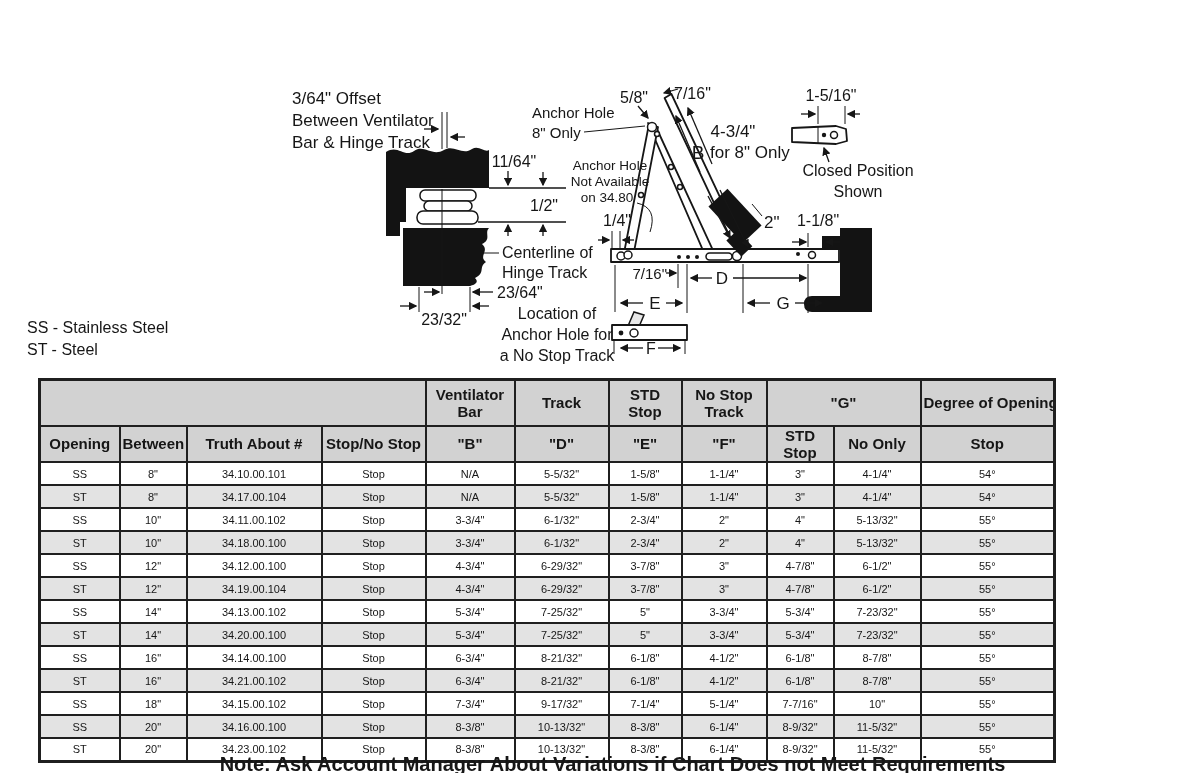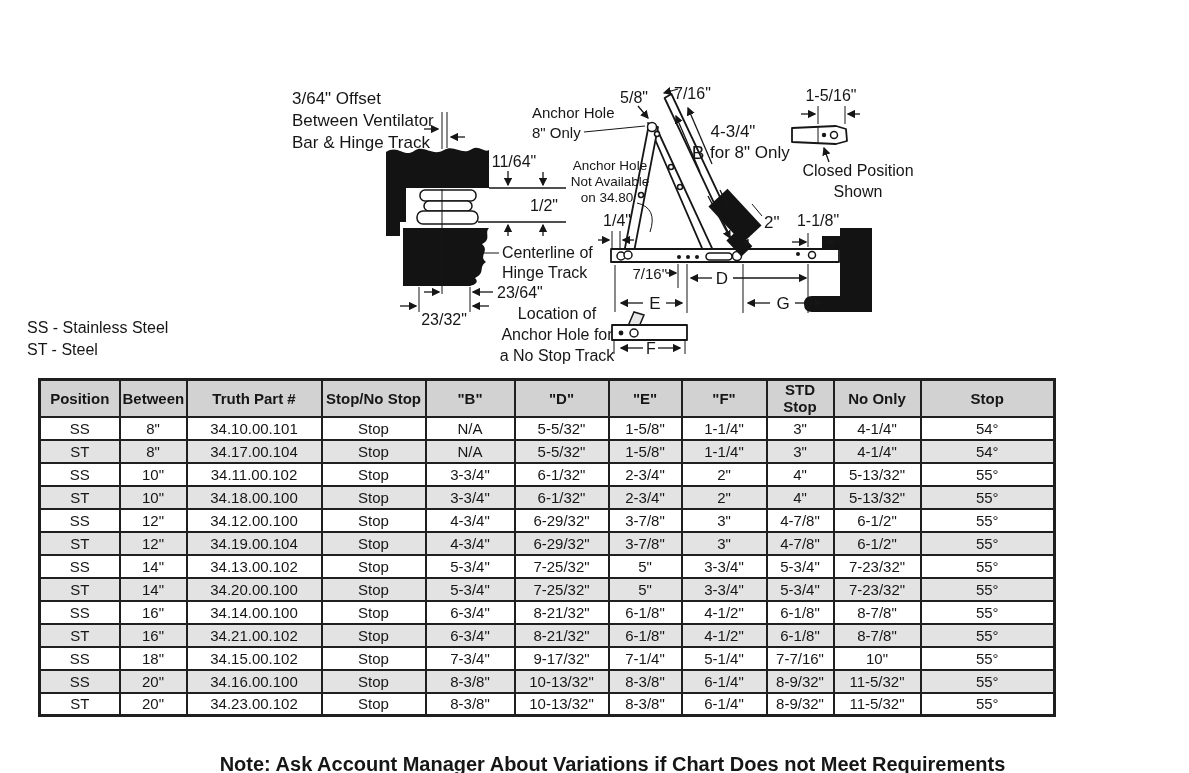--- a/index.html
+++ b/index.html
@@ -12,21 +12,21 @@
   .bar{fill:#fff;stroke:#161616;stroke-width:1.8;stroke-linejoin:round}
   .blk{fill:#131313;stroke:none}
   .hole{fill:#fff;stroke:#161616;stroke-width:1.5}
   .dot{fill:#161616}
   #diagram{position:absolute;left:0;top:0;}
   table.tbl{position:absolute;left:38px;top:378px;width:1015px;border-collapse:collapse;table-layout:fixed;border:3px solid #1f1f1f;}
   .tbl td,.tbl th{border:2px solid #1f1f1f;text-align:center;vertical-align:middle;overflow:hidden;padding:0 2px;}
   .tbl thead tr.grp{height:46px}
   .tbl thead tr.sub{height:26px}
   .tbl thead th{background:#d2d2d2;font-weight:bold;font-size:15px;line-height:1.15;}
-  .tbl tbody tr{height:23px;font-size:15px;background:#fff;}
+  .tbl tbody tr{height:23px;font-size:11px;background:#fff;}
   .tbl tbody tr.shade{background:#e3e3e3;}
   .nowrap{white-space:nowrap}
   #note{position:absolute;left:105px;top:753px;width:1015px;text-align:center;font-weight:bold;font-size:20px;}
 </style>
 </head>
 <body>
 
 <svg id="diagram" width="1189" height="376" viewBox="0 0 1189 376">
   <defs>
     <marker id="ar" viewBox="0 0 10 10" refX="8.5" refY="5" markerWidth="6.5" markerHeight="6.5" orient="auto-start-reverse">
@@ -199,24 +199,33 @@
       <col style="width:104px">
     <col style="width:89px">
       <col style="width:94px">
       <col style="width:73px">
       <col style="width:85px">
     <col style="width:67px">
       <col style="width:87px">
       <col style="width:134px">
   </colgroup>
   <thead>
+    <tr class="grp">
+      <th colspan="4"></th>
+      <th>Ventilator Bar</th>
+      <th>Track</th>
+      <th>STD Stop</th>
+      <th>No Stop Track</th>
+      <th colspan="2">"G"</th>
+      <th class="nowrap">Degree of Opening</th>
+    </tr>
     <tr class="sub">
-      <th>Position</th>
+      <th>Opening</th>
       <th>Between</th>
-      <th>Truth Part #</th>
+      <th>Truth About #</th>
       <th>Stop/No Stop</th>
       <th>"B"</th>
       <th>"D"</th>
       <th>"E"</th>
       <th>"F"</th>
       <th>STD Stop</th>
       <th>No Only</th>
       <th>Stop</th>
     </tr>
   </thead>

